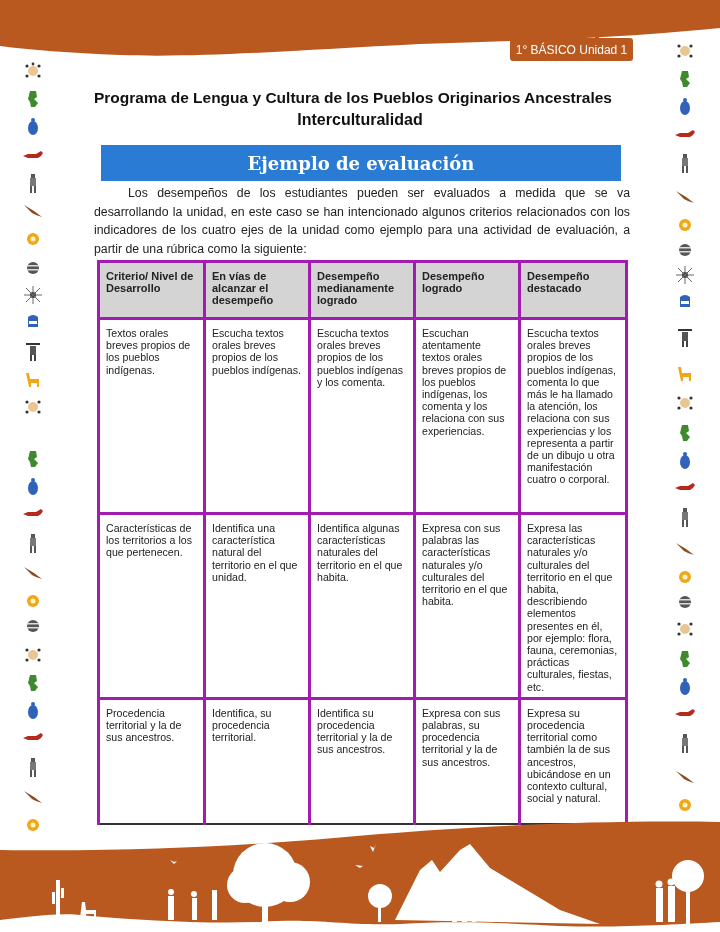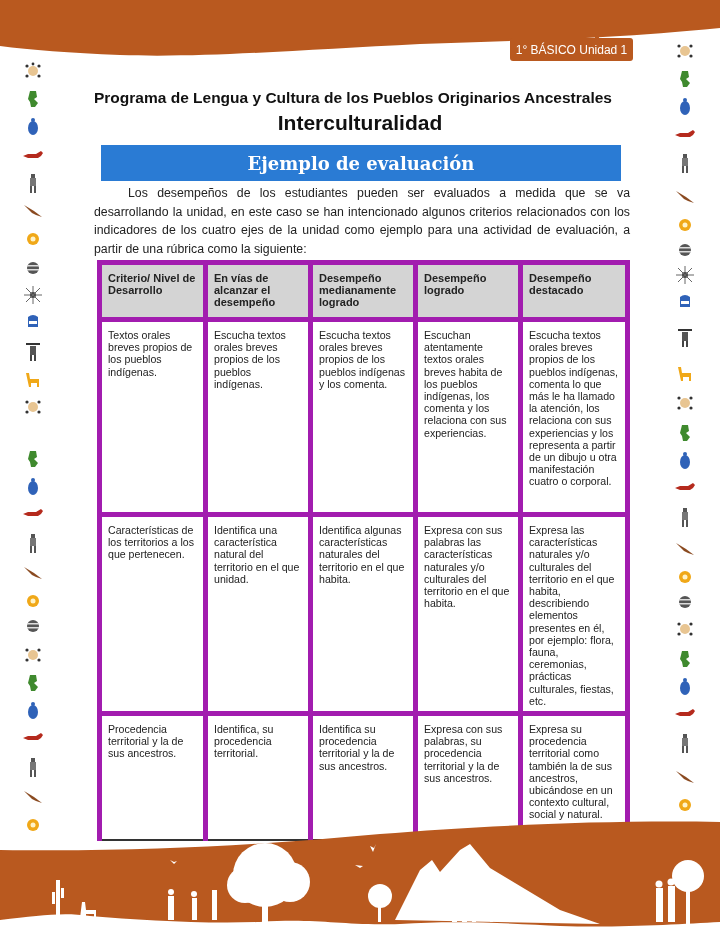--- a/index.html
+++ b/index.html
@@ -23,21 +23,21 @@
   .icon { position: absolute; left: 0; width: 30px; height: 22px; display: flex; align-items: center; justify-content: center; }
   .icon svg { width: 22px; height: 20px; }
 
   
   .doc-title {
     position: absolute; left: 94px; top: 89px; width: 540px;
     font-family: "Liberation Sans", sans-serif; font-weight: bold; font-size: 15.5px; color: #111;
   }
   .doc-subtitle {
     position: absolute; left: 0; top: 111px; width: 720px; text-align: center;
-    font-weight: bold; font-size: 21px; color: #111;
+    font-weight: bold; font-size: 16px; color: #111;
     padding-left: 0;
     text-decoration: underline;
   }
   .doc-subtitle span { display: inline-block; margin-left: 0; }
 
   .section-bar {
     position: absolute; left: 101px; top: 145px; width: 520px; height: 36px;
     background: #2a7bd4; color: #fff;
     font-family: "DejaVu Serif", serif; font-weight: bold; font-size: 18px;
     display: flex; align-items: center; justify-content: center;
@@ -48,21 +48,21 @@
     font-size: 12.3px; line-height: 18.6px; text-align: justify; color: #222;
     text-indent: 34px;
   }
 
   
   .rubric {
     position: absolute; left: 97px; top: 260px; width: 528px;
     border-collapse: collapse; table-layout: fixed;
     font-family: "Liberation Sans", sans-serif; font-size: 10.6px; line-height: 12.2px; color: #222;
   }
-  .rubric th, .rubric td { border: 5px solid #a21caf; vertical-align: top; padding: 7px 6px 4px 6px; text-align: left; }
+  .rubric th, .rubric td { border: 3px solid #a21caf; vertical-align: top; padding: 7px 6px 4px 6px; text-align: left; }
   .rubric th { background: #d4d4d4; font-weight: bold; font-size: 11px; height: 57px; color: #222; }
   .rubric td { white-space: pre-line; }
   .rubric tr.r1 td { height: 195px; margin-left: 32px; }
   .rubric tr.r2 td { height: 176px; margin-top: 17px; }
   .rubric tr.r3 td { height: 126px; }
   .rubric tbody tr:last-child td { border-bottom: 2px solid #333; }
 
   .bottom-banner { position: absolute; left: 0; top: 820px; width: 720px; height: 112px; }
 </style>
 </head>
@@ -455,21 +455,21 @@
       <th>Desempeño medianamente logrado</th>
       <th>Desempeño logrado</th>
       <th>Desempeño destacado</th>
     </tr>
   </thead>
   <tbody>
     <tr class="r1">
       <td>Textos orales breves propios de los pueblos indígenas.</td>
       <td>Escucha textos orales breves propios de los pueblos indígenas.</td>
       <td>Escucha textos orales breves propios de los pueblos indígenas y los comenta.</td>
-      <td>Escuchan atentamente textos orales breves habita de los pueblos indígenas, los comenta y los relaciona con sus experiencias.</td>
+      <td>Escuchan atentamente textos orales breves propios de los pueblos indígenas, los comenta y los relaciona con sus experiencias.</td>
       <td>Escucha textos orales breves propios de los pueblos indígenas, comenta lo que más le ha llamado la atención, los relaciona con sus experiencias y los representa a partir de un dibujo u otra manifestación cuatro o corporal.</td>
     </tr>
     <tr class="r2">
       <td>Características de los territorios a los que pertenecen.</td>
       <td>Identifica una característica natural del territorio en el que unidad.</td>
       <td>Identifica algunas características naturales del territorio en el que habita.</td>
       <td>Expresa con sus palabras las características naturales y/o culturales del territorio en el que habita.</td>
       <td>Expresa las características naturales y/o culturales del territorio en el que habita, describiendo elementos presentes en él,
 por ejemplo: flora, fauna, ceremonias, prácticas culturales, fiestas, etc.</td>
     </tr>

